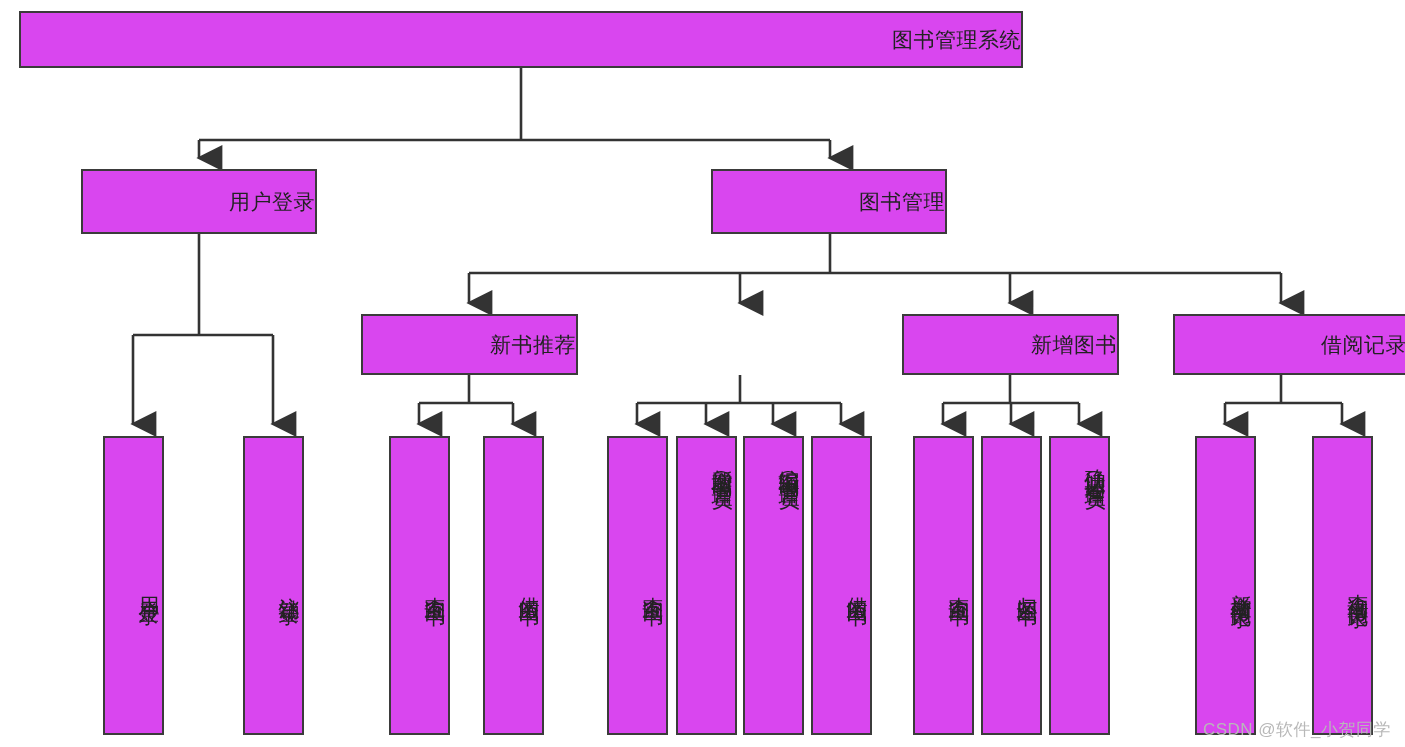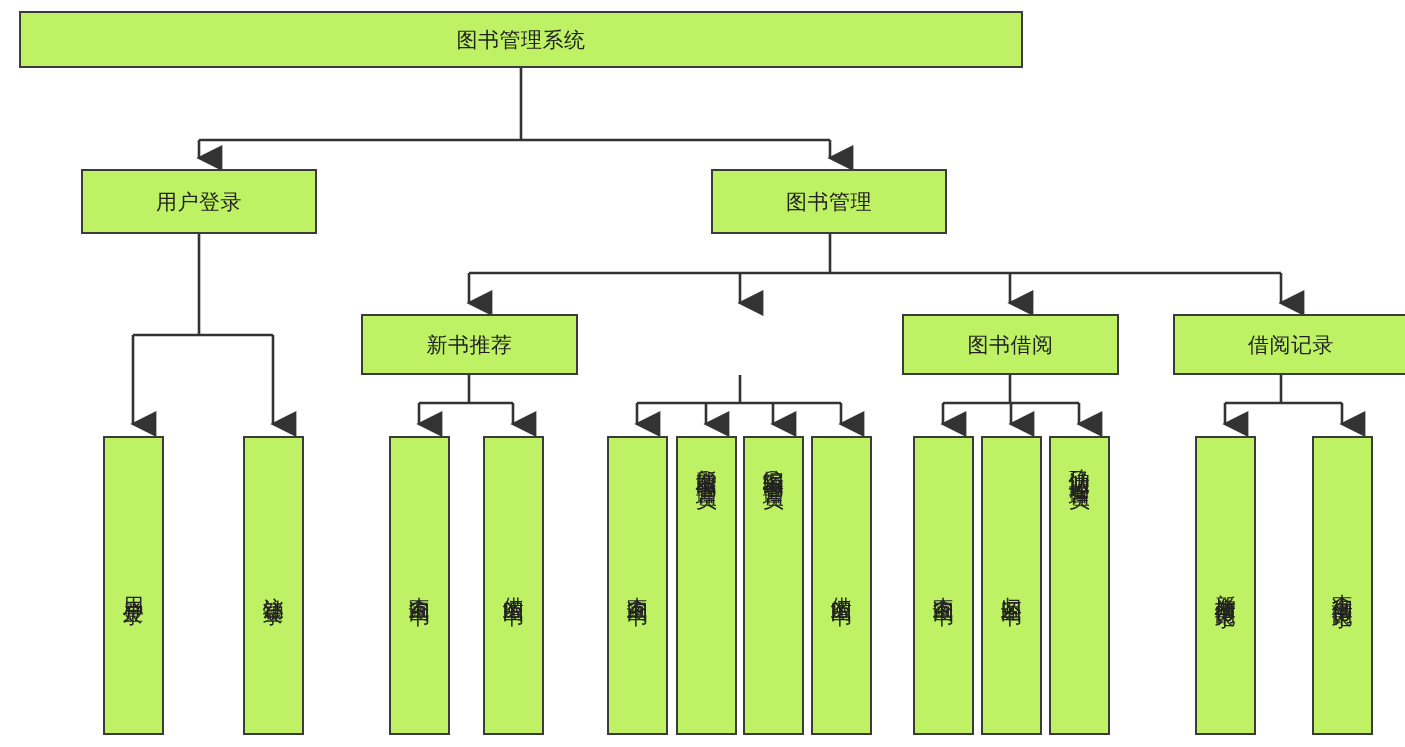--- a/index.html
+++ b/index.html
@@ -20,25 +20,25 @@
   svg.wires {
     position: absolute;
     left: 0;
     top: 0;
     width: 1405px;
     height: 747px;
   }
   .node {
     position: absolute;
     box-sizing: border-box;
-    background: #bef264;
+    background: #d946ef;
     border: 2.5px solid #3b3b3b;
     display: flex;
     align-items: center;
-    justify-content: center;
+    justify-content: flex-end;
     overflow: hidden;
   }
   .node .label {
     color: #222222;
     font-size: 21px;
     line-height: 1.22;
     letter-spacing: 0.5px;
     text-align: center;
     white-space: nowrap;
   }
@@ -131,21 +131,21 @@
     <span class="label">用户登录</span>
   </div>
   <div class="node" style="left:361px; top:314px; width:217px; height:61px;">
     <span class="label">新书推荐</span>
   </div>
 
   <div class="node" style="left:711px; top:169px; width:236px; height:65px;">
     <span class="label">图书管理</span>
   </div>
   <div class="node" style="left:902px; top:314px; width:217px; height:61px;">
-    <span class="label">图书借阅</span>
+    <span class="label">新增图书</span>
   </div>
   <div class="node" style="left:1173px; top:314px; width:236px; height:61px;">
     <span class="label">借阅记录</span>
   </div>
 
   <div class="node vertical mid" style="left:103px; top:436px; width:61px; height:299px;">
     <span class="label">用户登录</span>
   </div>
   <div class="node vertical mid" style="left:243px; top:436px; width:61px; height:299px;">
     <span class="label">注销登录</span>
@@ -181,14 +181,15 @@
     <span class="label">确认归还（管理员）</span>
   </div>
 
   <div class="node vertical mid" style="left:1195px; top:436px; width:61px; height:299px;">
     <span class="label">新增借阅记录</span>
   </div>
   <div class="node vertical mid" style="left:1312px; top:436px; width:61px; height:299px;">
     <span class="label">查询借阅记录</span>
   </div>
 
+  <div id="watermark">CSDN @软件_小贺同学</div>
 
 </div>
 
 </body></html>

